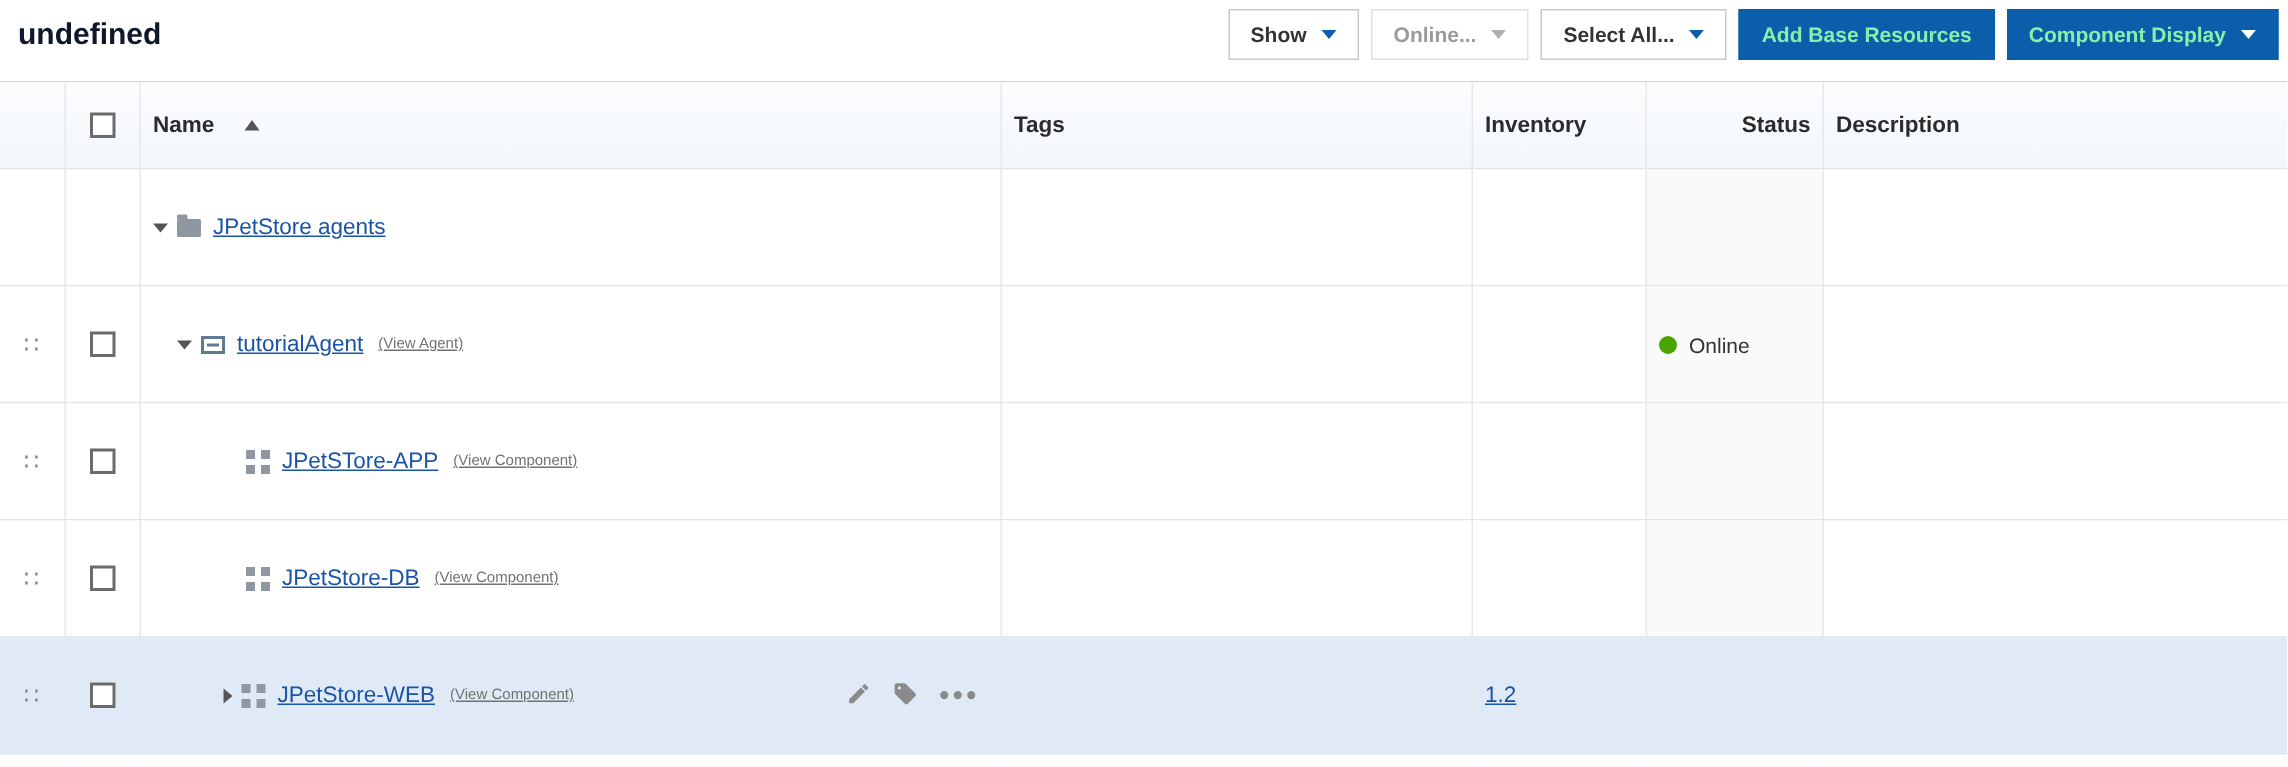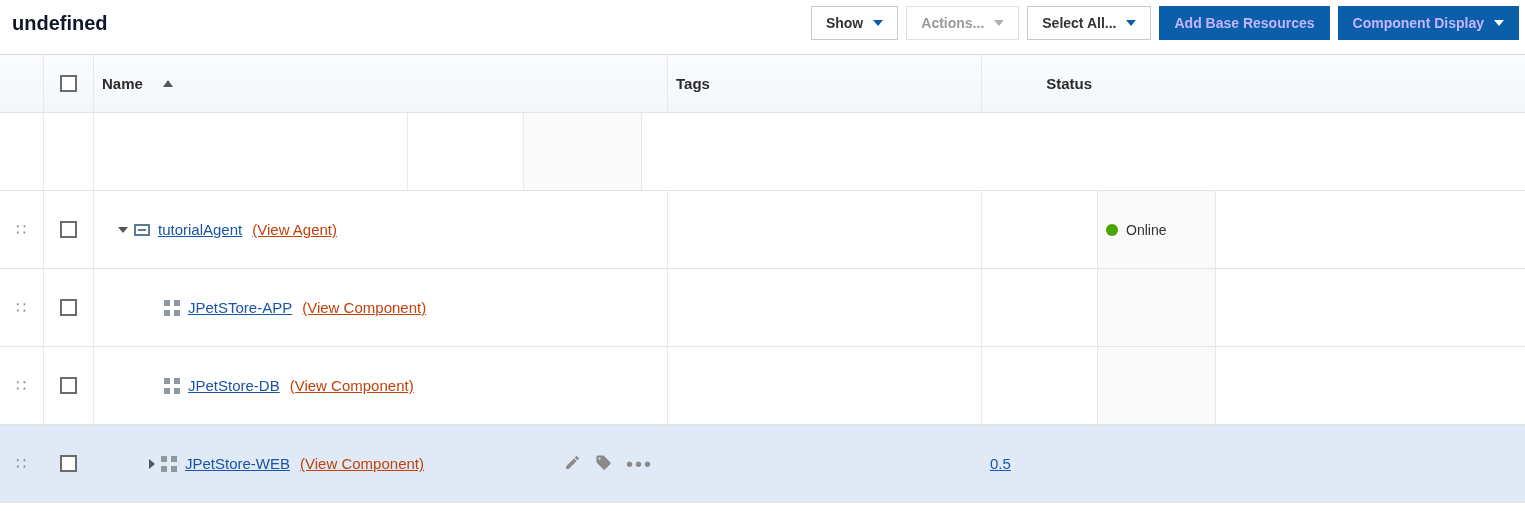--- a/index.html
+++ b/index.html
@@ -39,21 +39,21 @@
   }
   .btn.disabled {
     color: #9a9a9a;
     background: #fff;
     cursor: default;
     border-color: #e0e0e0;
   }
   .btn.primary {
     background: #0b5faa;
     border: 1px solid #0b5faa;
-    color: #c4b5fd;
+    color: #86efac;
   }
   .btn .caret {
     width: 0; height: 0;
     border-left: 5px solid transparent;
     border-right: 5px solid transparent;
     border-top: 6px solid #0b5faa;
   }
   .btn.disabled .caret { border-top-color: #b0b0b0; }
   .btn.primary .caret { border-top-color: #fff; }
 
@@ -172,23 +172,23 @@
   .comp-icon span:nth-child(2){ right:0; top:0; }
   .comp-icon span:nth-child(3){ left:0; bottom:0; }
   .comp-icon span:nth-child(4){ right:0; bottom:0; }
 
   .link {
     color: #1a54a6;
     text-decoration: underline;
     font-size: 15px;
   }
   .view-link {
-    color: #c2410c;
+    color: #737373;
     text-decoration: underline;
-    font-size: 15px;
+    font-size: 10px;
     margin-left: 10px;
   }
   .status-dot {
     width: 12px; height: 12px;
     border-radius: 50%;
     margin-right: 8px;
     flex: 0 0 auto;
   }
   .row-actions {
     margin-left: auto;
@@ -206,21 +206,21 @@
 <body>
 
 <div class="topbar">
   <div class="page-title">undefined</div>
 
   <div class="btn">
     <span>Show</span>
     <span class="caret"></span>
   </div>
   <div class="btn disabled">
-    <span>Actions...</span>
+    <span>Online...</span>
     <span class="caret"></span>
   </div>
   <div class="btn">
     <span>Select All...</span>
     <span class="caret"></span>
   </div>
   <div class="btn primary">
     <span>Add Base Resources</span>
   </div>
   <div class="btn primary">
@@ -236,28 +236,39 @@
     <div class="cell c-check">
       <div class="checkbox"></div>
     </div>
     <div class="cell c-name">
       <span>Name</span>
       <span class="sort-asc"></span>
     </div>
     <div class="cell c-tags">
         <span>Tags</span>
       </div>
+    <div class="cell c-inv">
+        <span>Inventory</span>
+      </div>
     <div class="cell c-status">
         <span>Status</span>
+      </div>
+    <div class="cell c-desc">
+        <span>Description</span>
       </div>
   </div>
 
   <div class="row">
     <div class="cell c-handle"></div>
     <div class="cell c-check"></div>
+    <div class="cell c-name indent-0">
+      <span class="tree-toggle"></span>
+      <span class="folder-icon"></span>
+      <a class="link">JPetStore agents</a>
+    </div>
     <div class="cell c-tags"></div>
     <div class="cell c-inv"></div>
     <div class="cell c-status"></div>
     <div class="cell c-desc"></div>
   </div>
 
   <div class="row">
     <div class="cell c-handle">
         <span class="handle-dots">∷</span>
       </div>
@@ -351,19 +362,19 @@
         <span>
           <svg viewBox="0 0 24 24">
               <path d="M21.41 11.58l-9-9A2 2 0 0 0 11 2H4a2 2 0 0 0-2 2v7c0 .53.21 1.04.59 1.41l9 9a2 2 0 0 0 2.83 0l7-7a2 2 0 0 0-.01-2.83zM6.5 8A1.5 1.5 0 1 1 8 6.5 1.5 1.5 0 0 1 6.5 8z"></path>
             </svg>
         </span>
         <span class="dots">•••</span>
       </div>
     </div>
     <div class="cell c-tags"></div>
     <div class="cell c-inv">
-      <a class="inv-link">0.5</a>
+      <a class="inv-link">1.2</a>
     </div>
     <div class="cell c-status"></div>
     <div class="cell c-desc"></div>
   </div>
 
 </div>
 
 </body></html>

